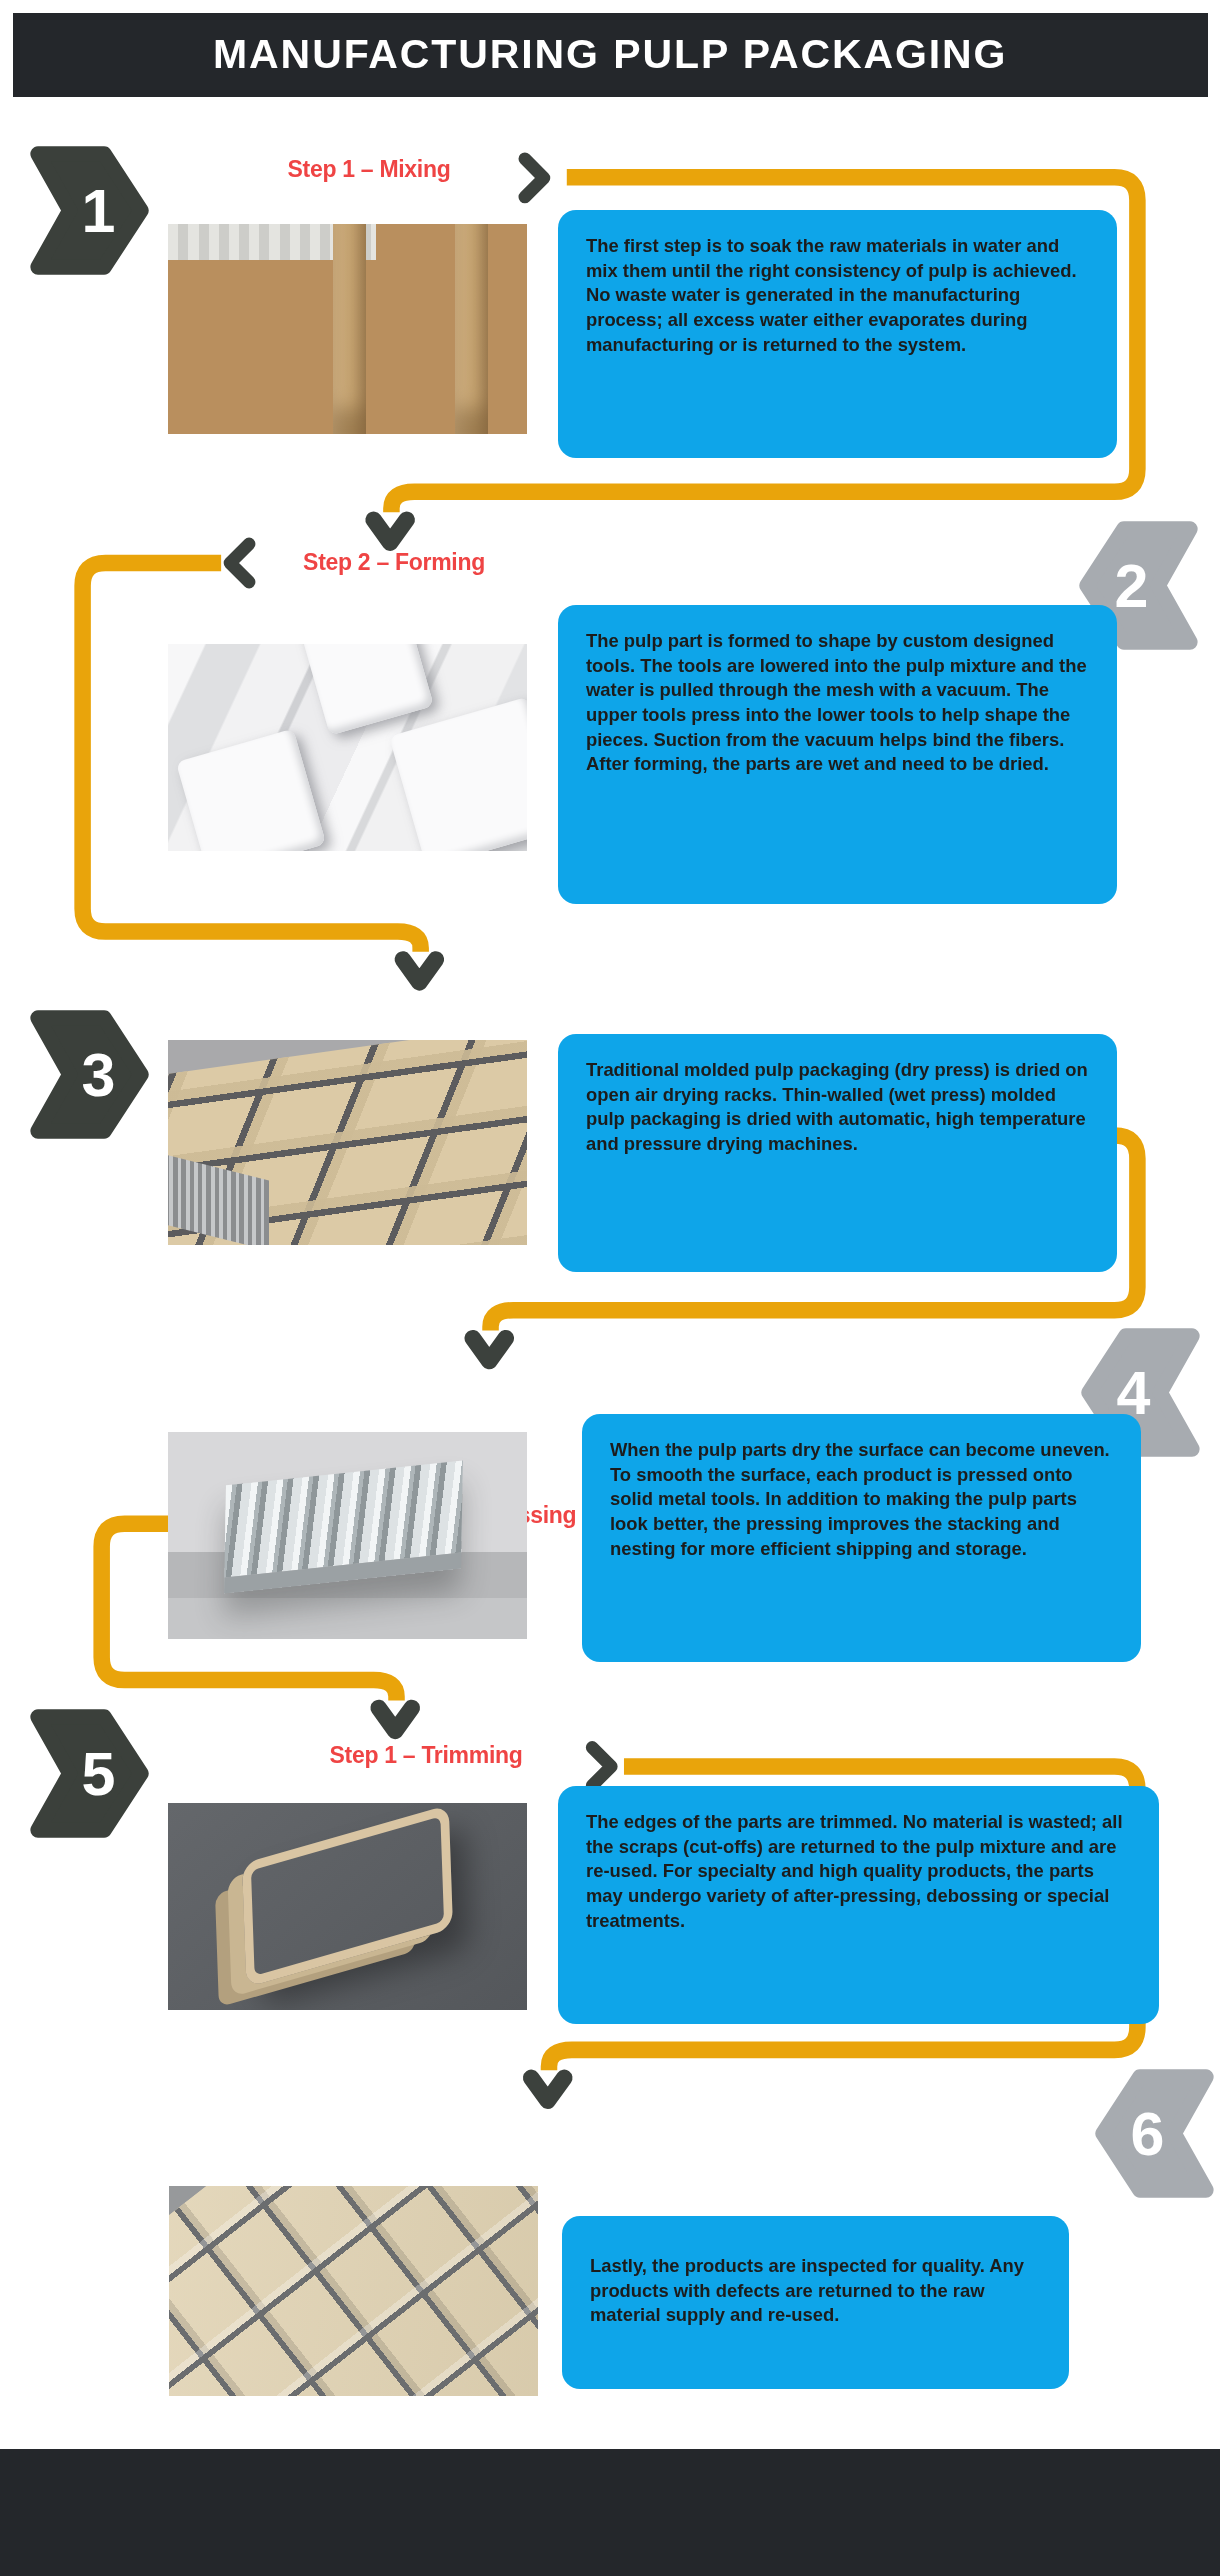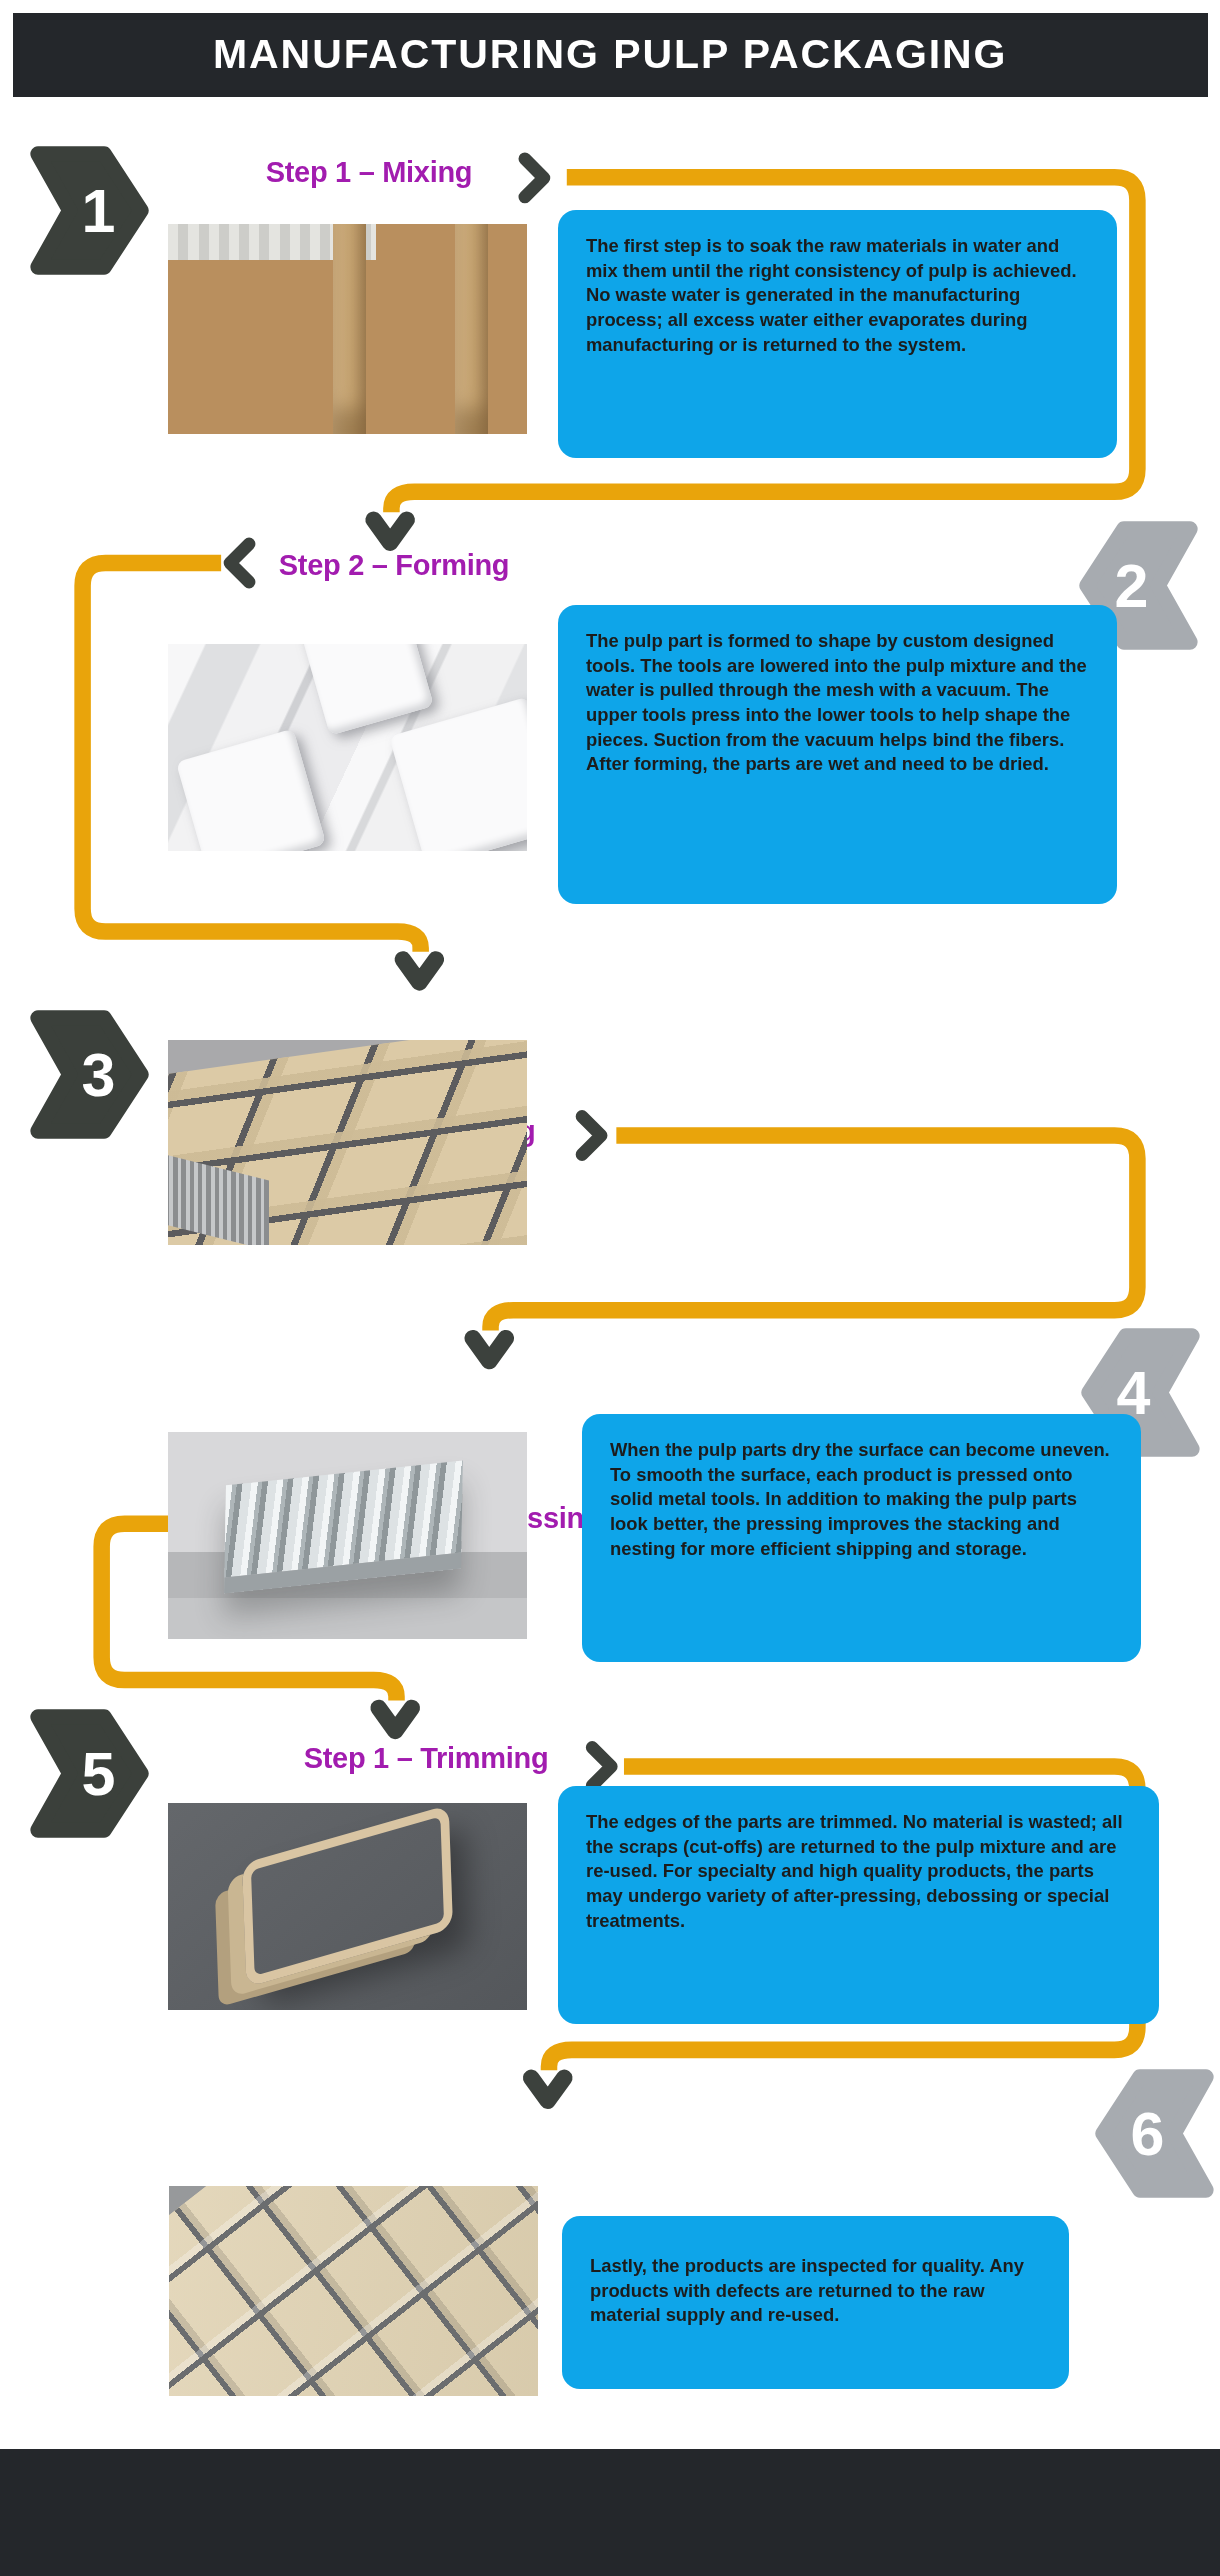--- a/index.html
+++ b/index.html
@@ -8,22 +8,22 @@
   .page { position:relative; width:1220px; height:2576px; background:#ffffff; overflow:hidden; }
 
   
   .header { position:absolute; left:12.7px; top:12.7px; width:1195px; height:84px;
             background:#24272b; display:flex; align-items:center; justify-content:center;text-align:center; }
   .header h1 { color:#ffffff; font-size:41px; font-weight:900; letter-spacing:1.9px; }
 
   .footer { position:absolute; left:0; top:2449px; width:1220px; height:127px; background:#24272b; }
 
   
-  .step-title { position:absolute; text-align:center; font-size:29px; font-weight:700;
-                color:#a21caf; letter-spacing:-0.3px; white-space:nowrap; }
+  .step-title { position:absolute; text-align:center; font-size:23px; font-weight:700;
+                color:#ef4444; letter-spacing:-0.3px; white-space:nowrap; }
   .textbox { position:absolute; background:#0ea5e9; border-radius:18px; padding:24px 28px;
              color:#1c1c1c; font-size:18.4px; line-height:1.34; font-weight:700; }
   .badge { position:absolute; width:121px; height:131px; }
   .badge svg { position:absolute; left:0; top:0; }
   .badge .num { position:absolute; left:0; top:0; width:100%; height:100%;
                 display:flex; align-items:center; justify-content:center;
                 color:#ffffff; font-size:61px; font-weight:700; }
   .badge.right .num { padding-left:18px; }
   .badge.left .num { padding-right:14px; }
 
@@ -202,20 +202,23 @@
     <svg width="121" height="131" viewBox="0 0 190 206">
       <polygon points="14,14 118,14 176,103 118,192 14,192 64,103" fill="#3b403b" stroke="#3b403b" stroke-width="24" stroke-linejoin="round"></polygon>
     </svg>
     <span class="num">3</span>
   </div>
   <div class="step-title title-3">Step 3 – Drying</div>
   <div class="photo photo-3">
     <div class="grid"></div>
     <div class="rack"></div>
   </div>
+  <div class="textbox box-3">
+    <span>Traditional molded pulp packaging (dry press) is dried on open air drying racks. Thin-walled (wet press) molded pulp packaging is dried with automatic, high temperature and pressure drying machines.</span>
+  </div>
 
   <div class="badge left badge-4">
     <svg width="121" height="131" viewBox="0 0 190 206">
       <polygon points="176,14 72,14 14,103 72,192 176,192 126,103" fill="#a7abb0" stroke="#a7abb0" stroke-width="24" stroke-linejoin="round"></polygon>
     </svg>
     <span class="num">4</span>
   </div>
   <div class="step-title title-4">Step 4 – Pressing</div>
   <div class="photo photo-4">
     <div class="block"></div>

